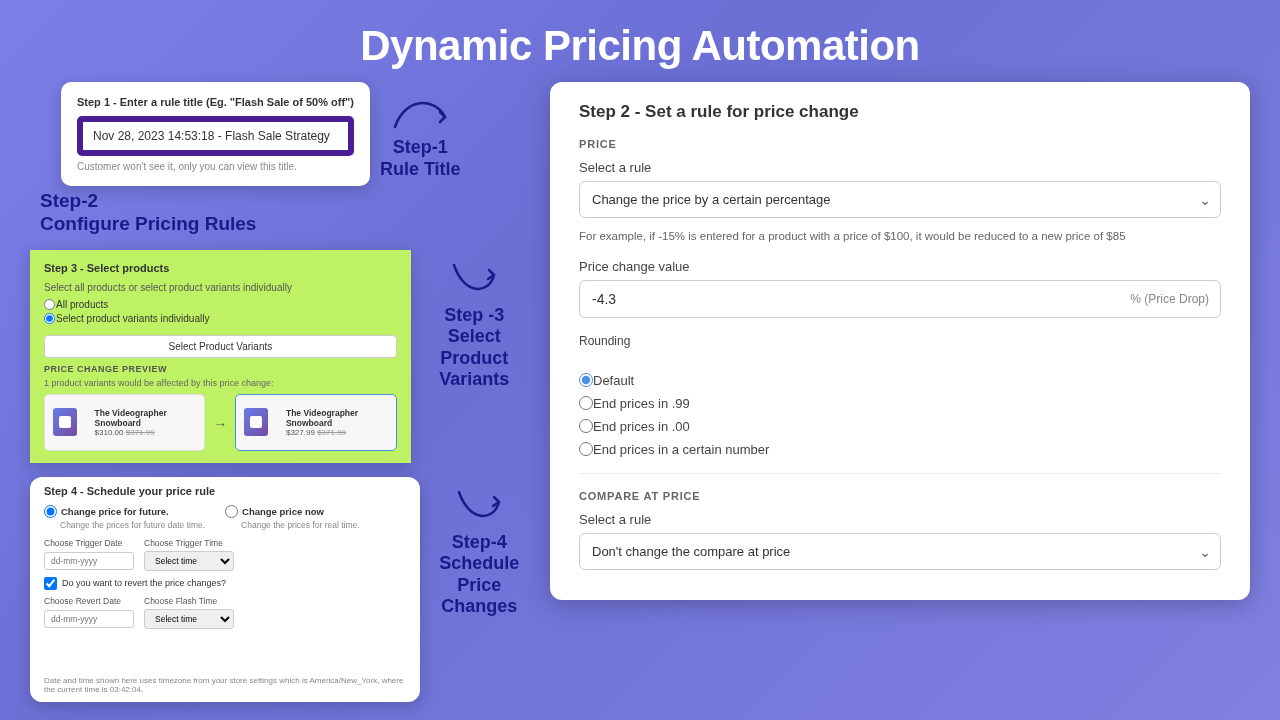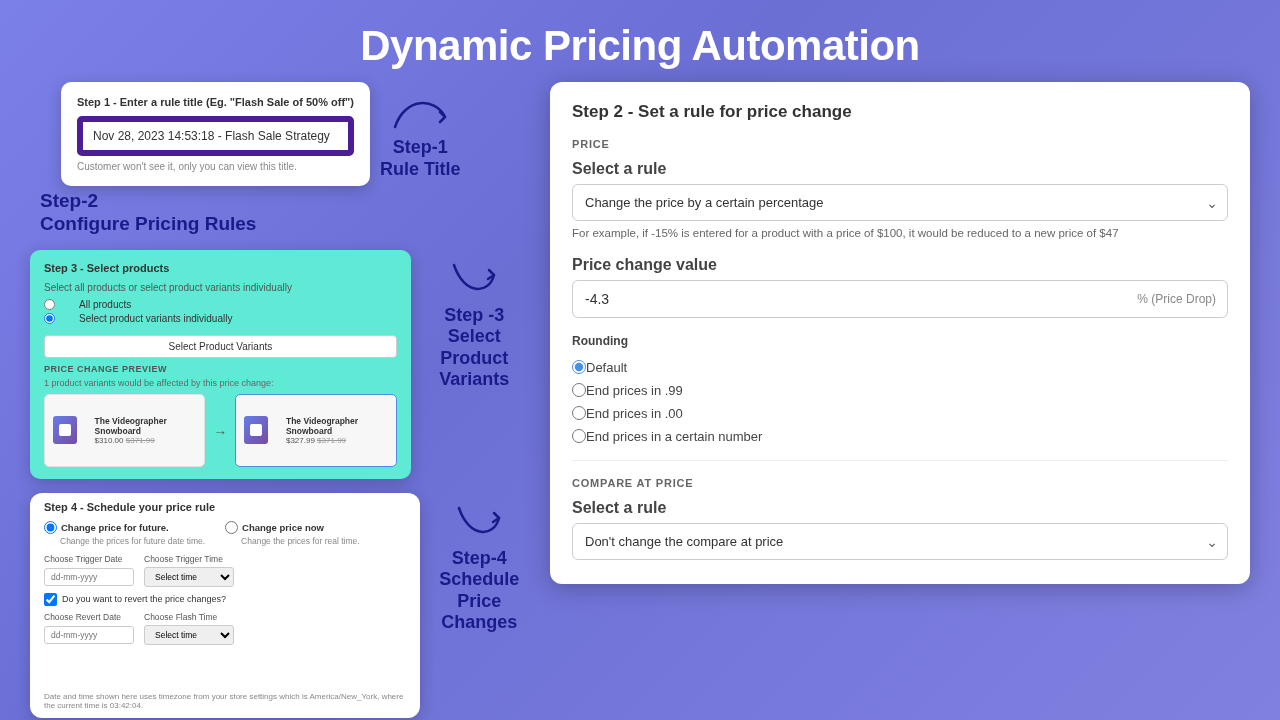--- a/index.html
+++ b/index.html
@@ -69,37 +69,37 @@
     }
 
     .input-hint {
       font-size: 10px;
       color: #888;
       margin-top: 5px;
     }
 
     
     .step3-card {
-      background: #5eead4;
-      border-radius: 10px;
+      background: #bef264;
+      border-radius: 0;
       padding: 12px 14px;
       box-shadow: 0 4px 16px rgba(0,0,0,0.2);
       max-width: 470px;
     }
 
     .step3-subtitle {
       font-size: 10px;
       color: #555;
       margin-bottom: 6px;
     }
 
     .radio-row {
       display: flex;
       align-items: center;
-      gap: 24px;
+      gap: 1px;
       margin-bottom: 3px;
       font-size: 10px;
       color: #333;
     }
 
     .radio-row input[type="radio"] {
       width: 11px;
       height: 11px;
     }
 
@@ -133,21 +133,21 @@
     .product-preview-row {
       display: flex;
       align-items: center;
       gap: 8px;
     }
 
     .product-card-small {
       background: #f7f7f7;
       border: 1px solid #e0e0e0;
       border-radius: 5px;
-      padding: 21px 8px;
+      padding: 13px 8px;
       font-size: 9px;
       color: #333;
       display: flex;
       align-items: center;
       gap: 18px;
       flex: 1;
     }
 
     .product-thumbnail {
       width: 28px;
@@ -261,21 +261,21 @@
     .right-column {
       flex: 1;
       display: flex;
       align-items: flex-start;
       padding-top: 0;
     }
 
     .pricing-panel {
       background: white;
       border-radius: 12px;
-      padding: 20px 22px;
+      padding: 20px 29px;
       box-shadow: 0 4px 24px rgba(0,0,0,0.25);
       width: 100%;
       max-height: 620px;
       overflow: hidden;
     }
 
     .panel-title {
       font-size: 17px;
       font-weight: 700;
       color: #333;
@@ -285,29 +285,29 @@
     .section-label {
       font-size: 11px;
       font-weight: 700;
       color: #666;
       letter-spacing: 0.8px;
       text-transform: uppercase;
       margin-bottom: 10px;
     }
 
     .field-label {
-      font-size: 16px;
+      font-size: 13px;
       color: #444;
       margin-bottom: 6px;
-      font-weight: 700;
+      font-weight: 400;
     }
 
     .select-wrapper {
       position: relative;
-      margin-bottom: 4px;
+      margin-bottom: 10px;
     }
 
     .select-dropdown {
       width: 100%;
       padding: 10px 36px 10px 12px;
       border: 1px solid #ccc;
       border-radius: 6px;
       font-size: 13px;
       color: #333;
       appearance: none;
@@ -351,22 +351,22 @@
       right: 12px;
       top: 50%;
       transform: translateY(-50%);
       font-size: 12px;
       color: #888;
     }
 
     .rounding-label {
       font-size: 12px;
       color: #444;
-      margin-bottom: 12px;
-      font-weight: 700;
+      margin-bottom: 25px;
+      font-weight: 400;
     }
 
     .radio-option {
       display: flex;
       align-items: flex-start;
       gap: 0;
       margin-bottom: 8px;
       font-size: 13px;
       color: #444;
     }
@@ -554,21 +554,21 @@
       <div class="field-label">Select a rule</div>
       <div class="select-wrapper">
         <select class="select-dropdown">
           <option>Change the price by a certain percentage</option>
           <option>Change the price by a fixed amount</option>
           <option>Set the price to a fixed amount</option>
         </select>
         <span class="select-chevron">⌄</span>
       </div>
 
-      <div class="description-text">For example, if -15% is entered for a product with a price of $100, it would be reduced to a new price of $47</div>
+      <div class="description-text">For example, if -15% is entered for a product with a price of $100, it would be reduced to a new price of $85</div>
 
       <div class="field-label">Price change value</div>
       <div class="value-input-wrapper">
         <input class="value-input" type="text" value="-4.3" style="">
         <span class="value-suffix">% (Price Drop)</span>
       </div>
 
       <div class="rounding-label">Rounding</div>
       <div class="radio-option">
         <input type="radio" name="rounding" checked="" style="">

